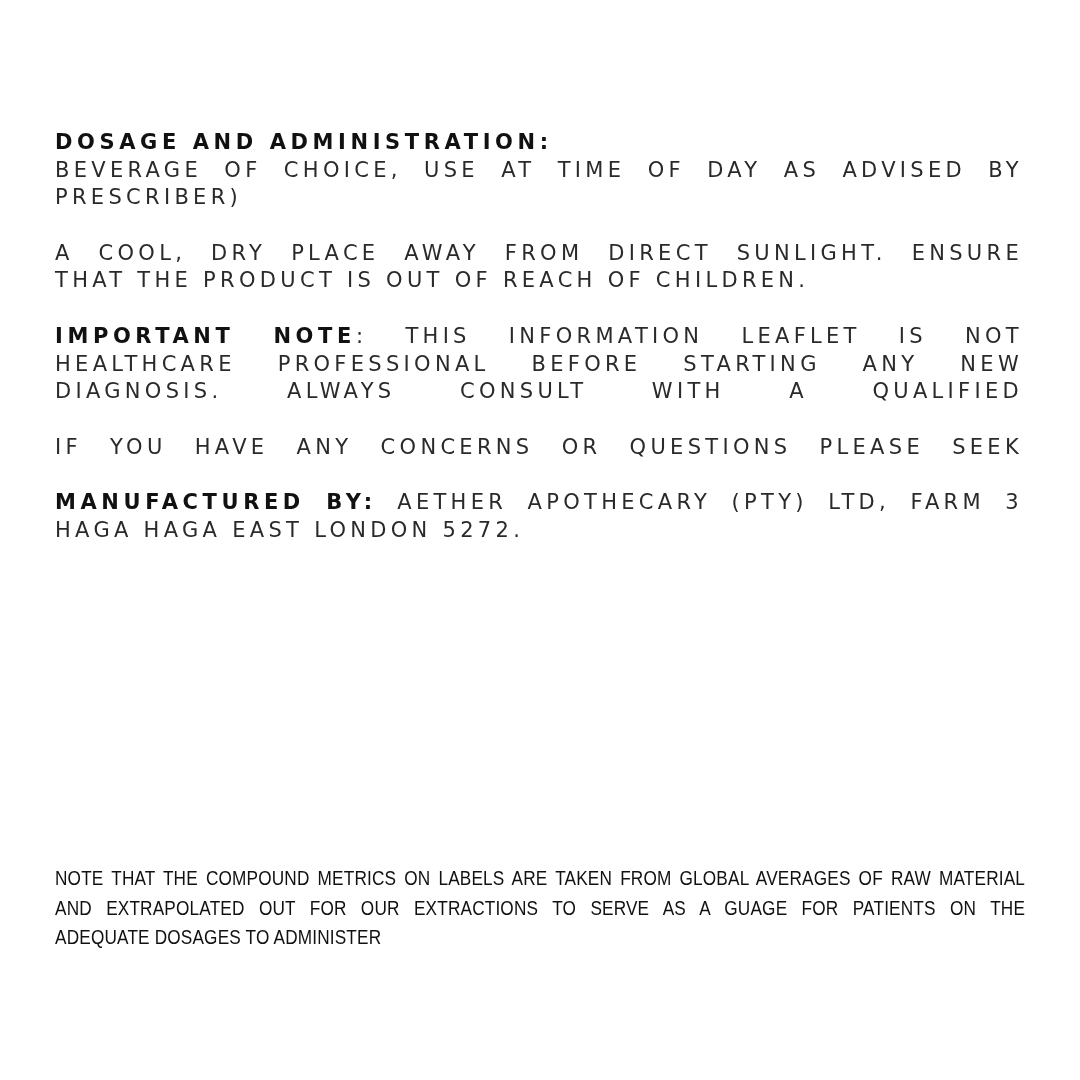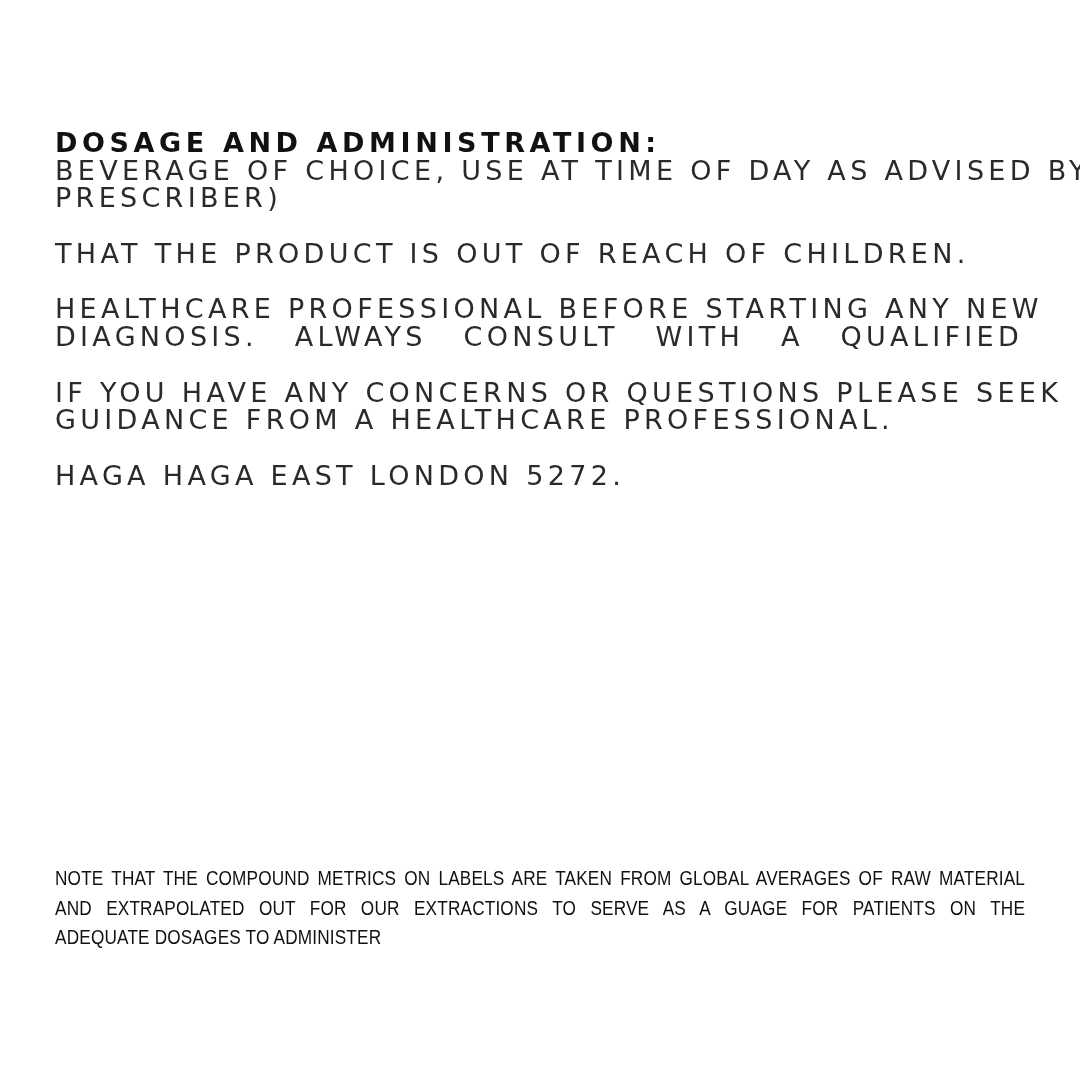--- a/index.html
+++ b/index.html
@@ -1,20 +1,20 @@
 <!DOCTYPE html>
 <html><head>
   <meta charset="utf-8">
   <style>
     html, body { margin: 0; padding: 0; background: #ffffff; }
     body { width: 1080px; height: 1080px; position: relative; overflow: hidden; color: #1a1a1a; }
     .main {
       position: absolute; left: 55px; top: 129px; width: 968px;
       font-family: "DejaVu Sans", sans-serif;
-      font-size: 27px; line-height: 27.6px;
+      font-size: 21px; line-height: 27.6px;
       letter-spacing: 4.3px; text-transform: uppercase;
       font-weight: normal; color: #2a2a2a;
     }
     .main p { margin: 0 0 28px 0; text-align: justify; text-align-last: left; }
     .main b { font-weight: bold; color: #111; letter-spacing: 4.6px; }
     .line { display: block; text-align: justify; text-align-last: justify; white-space: nowrap; }
     .line.last { text-align-last: left; }
     .footer {
       position: absolute; left: 55px; top: 864px; width: 970px;
       font-family: "Liberation Sans", sans-serif;
@@ -29,34 +29,36 @@
 
 <div class="main">
 
   <p>
     <span class="line last"><b>DOSAGE AND ADMINISTRATION:</b></span>
     <span class="line">BEVERAGE OF CHOICE, USE AT TIME OF DAY AS ADVISED BY</span>
     <span class="line last">PRESCRIBER)</span>
   </p>
 
   <p>
+    <span class="line">A COOL, DRY PLACE AWAY FROM DIRECT SUNLIGHT. ENSURE</span>
     <span class="line last">THAT THE PRODUCT IS OUT OF REACH OF CHILDREN.</span>
   </p>
 
   <p>
+    <span class="line"><b>IMPORTANT NOTE</b><span>: THIS INFORMATION LEAFLET IS NOT</span></span>
     <span class="line">HEALTHCARE PROFESSIONAL BEFORE STARTING ANY NEW</span>
     <span class="line">DIAGNOSIS. ALWAYS CONSULT WITH A QUALIFIED</span>
   </p>
 
   <p>
     <span class="line">IF YOU HAVE ANY CONCERNS OR QUESTIONS PLEASE SEEK</span>
-    <span class="line last">GUIDANCE FROM A HEALTHCARE PROFESSIONAL.</span>
   </p>
 
   <p>
+    <span class="line"><b>MANUFACTURED BY:</b><span> AETHER APOTHECARY (PTY) LTD, FARM 3</span></span>
     <span class="line last">HAGA HAGA EAST LONDON 5272.</span>
   </p>
 
 </div>
 
 <div class="footer">
   <span class="line">NOTE THAT THE COMPOUND METRICS ON LABELS ARE TAKEN FROM GLOBAL AVERAGES OF RAW MATERIAL</span>
   <span class="line">AND EXTRAPOLATED OUT FOR OUR EXTRACTIONS TO SERVE AS A GUAGE FOR PATIENTS ON THE</span>
   <span class="line last">ADEQUATE DOSAGES TO ADMINISTER</span>
 </div>

